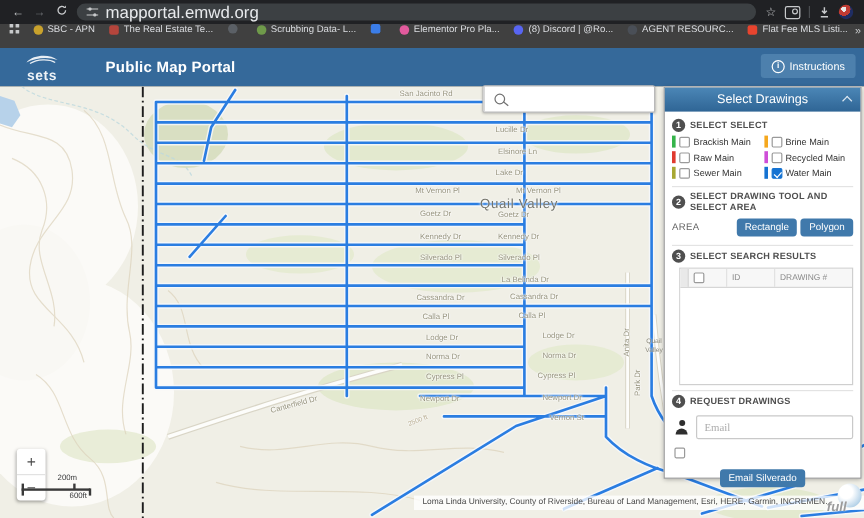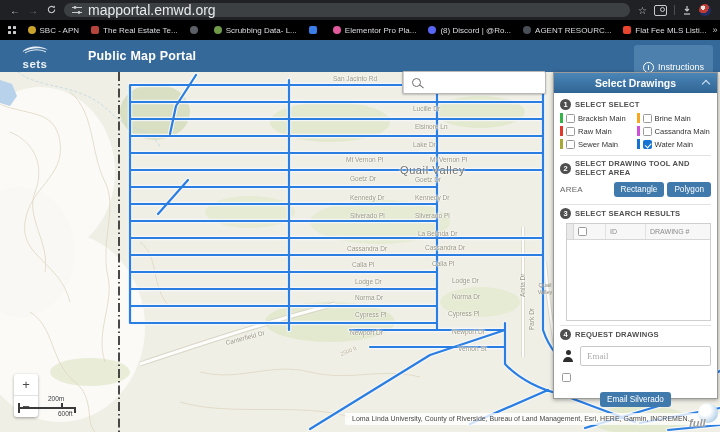--- a/index.html
+++ b/index.html
@@ -14,36 +14,36 @@
            display:flex;align-items:center;padding:0 8px;gap:6px;}
   .omni-url{font-size:14px;color:#e8eaed;}
   .addr-right{display:flex;align-items:center;gap:7px;margin-left:8px;}
   .star{font-size:10px;color:#c8cacc;}
   .sidesearch{width:11px;height:9px;border:1px solid #c8cacc;border-radius:2px;position:relative;}
   .sidesearch::after{content:"";position:absolute;right:1px;top:1.5px;width:3px;height:3px;border:1px solid #c8cacc;border-radius:50%;}
   .vsep{width:1px;height:10px;background:#4a4d51;}
   .avatar{width:12px;height:12px;border-radius:50%;
           background:radial-gradient(circle at 35% 30%,#e8e8e8 0 18%,#c03b33 19% 48%,#1f2d63 49%);}
   .dots{font-size:10px;color:#c8cacc;letter-spacing:0;}
-  .bm-row{position:absolute;left:0;top:20px;width:720px;height:20px;background:#000000;
-          display:flex;align-items:center;color:#dadce0;font-size:8px;}
+  .bm-row{position:absolute;left:0;top:20px;width:720px;height:20px;background:#404040;
+          display:flex;align-items:flex-start;color:#dadce0;font-size:8px;}
   .bm-item{display:flex;align-items:center;gap:4px;margin:0 6px;flex:0 0 auto;}
   .fav{width:8px;height:8px;border-radius:2px;flex:0 0 auto;}
   .fav.round{border-radius:50%;}
   .bm-label{white-space:nowrap;}
   .grid-ic{display:grid;grid-template-columns:3px 3px;grid-gap:1.5px;margin:0 6px 0 8px;}
   .grid-ic i{width:3px;height:3px;background:#c8cacc;border-radius:.5px;}
   
   .app-header{position:absolute;left:0;top:40px;width:720px;height:32px;background:#35699a;}
   .logo{position:absolute;left:20px;top:3px;text-align:center;color:#eef3f7;}
   .logo .swoosh{display:block;margin:0 auto;}
   .logo .word{font-size:11.5px;font-weight:bold;letter-spacing:.5px;line-height:10px;}
   .app-title{position:absolute;left:88px;top:9px;color:#fff;font-size:12.5px;font-weight:bold;letter-spacing:.2px;}
   .instructions-btn{position:absolute;right:7px;top:5px;height:20px;background:#4d80ad;border-radius:3px;
-       color:#fff;font-size:9px;display:flex;align-items:center;gap:4px;padding:12px 9px;}
+       color:#fff;font-size:9px;display:flex;align-items:center;gap:4px;padding:0 9px;}
   .info-ic{width:9px;height:9px;border:1px solid #fff;border-radius:50%;font-size:7px;line-height:9px;text-align:center;font-weight:bold;}
   
   .map{position:absolute;left:0;top:72px;width:720px;height:360px;background:#f0efe6;overflow:hidden;}
   .street{position:absolute;font-size:6.5px;color:#97947f;white-space:nowrap;
           text-shadow:0 0 2px #fff,0 0 2px #fff,0 0 2px #fff;}
   .street.vert{transform:rotate(-90deg);transform-origin:left top;}
   .place-label{position:absolute;left:400px;top:92px;font-size:11px;color:#73736a;letter-spacing:.6px;
           text-shadow:0 0 2px #fff,0 0 3px #fff;}
   .place-small{position:absolute;left:532px;top:210px;width:26px;font-size:5.5px;color:#8a887a;line-height:1.2;
           text-align:center;text-shadow:0 0 2px #fff;}
@@ -71,21 +71,21 @@
   .esri{position:absolute;right:1px;bottom:1px;width:30px;height:28px;}
   .esri .ball{position:absolute;right:1px;top:0;width:20px;height:20px;border-radius:50%;
           background:radial-gradient(circle at 35% 35%,#fff 30%,#bcd6ea 70%,#7fb0d4);}
   .esri .word{position:absolute;left:0;bottom:2px;font-size:11px;font-weight:bold;font-style:italic;color:#9b9b9b;
           text-shadow:0 0 2px #fff;}
   
   .panel{position:absolute;left:553px;top:72px;width:165px;height:327px;background:#fff;border:1px solid #9a9a9a;
          box-shadow:0 1px 4px rgba(0,0,0,.35);box-sizing:border-box;display:flex;flex-direction:column;}
   .panel-header{height:20px;background:linear-gradient(#4b86b6,#2f6595);display:flex;align-items:center;justify-content:center;
          position:relative;flex:0 0 auto;}
-  .panel-title{color:#fff;font-size:10.5px;font-weight:bold;}
+  .panel-title{color:#fff;font-size:10.5px;font-weight:normal;}
   .chev-up{position:absolute;right:8px;top:8px;width:5px;height:5px;border:solid #dce8f2;border-width:0 1.6px 1.6px 0;
          transform:rotate(-135deg);}
   .panel-body{flex:1;padding:3px 6px 5px 6px;display:flex;flex-direction:column;}
   .sec-head{display:flex;align-items:center;gap:4px;padding:3px 0 2px;}
   .sec-head.bordered{border-top:1px solid #e3e3e3;margin-top:2px;}
   .badge{width:11px;height:11px;border-radius:50%;background:#4f4f4f;color:#fff;font-size:7.5px;font-weight:bold;
          text-align:center;line-height:11px;flex:0 0 auto;}
   .sec-title{font-size:7.6px;font-weight:bold;color:#4f4f4f;letter-spacing:.2px;}
   .layers{display:flex;gap:2px;padding:1px 0 4px;}
   .layer-col{flex:1;display:flex;flex-direction:column;gap:3px;}
@@ -372,21 +372,21 @@
       </div>
       <div class="layer-col">
         <div class="layer-item">
           <span class="clr-bar" style="background-color: rgb(245, 168, 30);"></span>
           <span class="cb"></span>
           <span class="layer-label">Brine Main</span>
         </div>
         <div class="layer-item">
           <span class="clr-bar" style="background-color: rgb(207, 79, 216);"></span>
           <span class="cb"></span>
-          <span class="layer-label">Cassandra Main</span>
+          <span class="layer-label">Recycled Main</span>
         </div>
         <div class="layer-item">
           <span class="clr-bar" style="background-color: rgb(22, 115, 210);"></span>
           <span class="cb checked"></span>
           <span class="layer-label">Water Main</span>
         </div>
       </div>
     </div>
 
     <div class="sec-head bordered">

